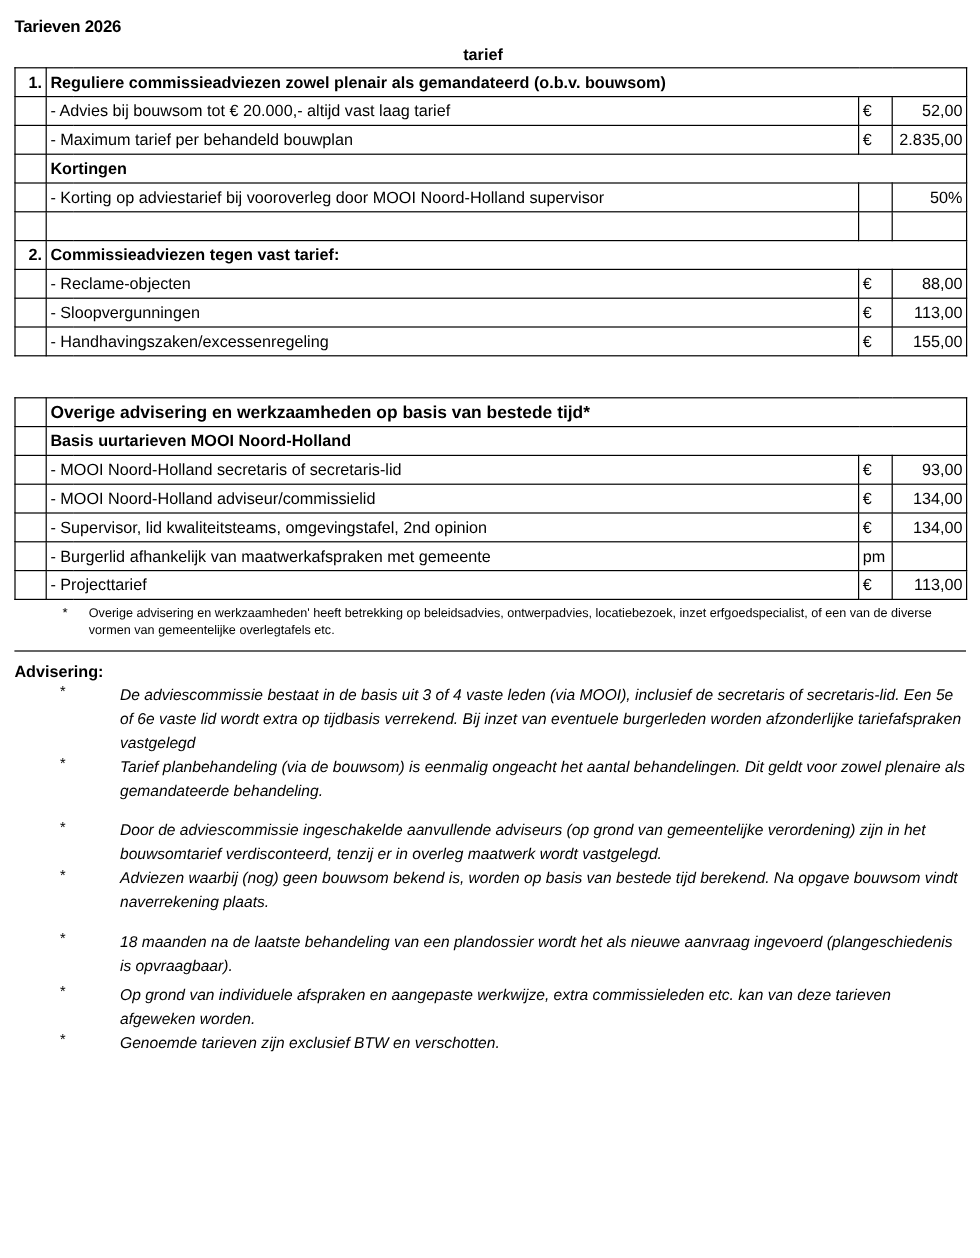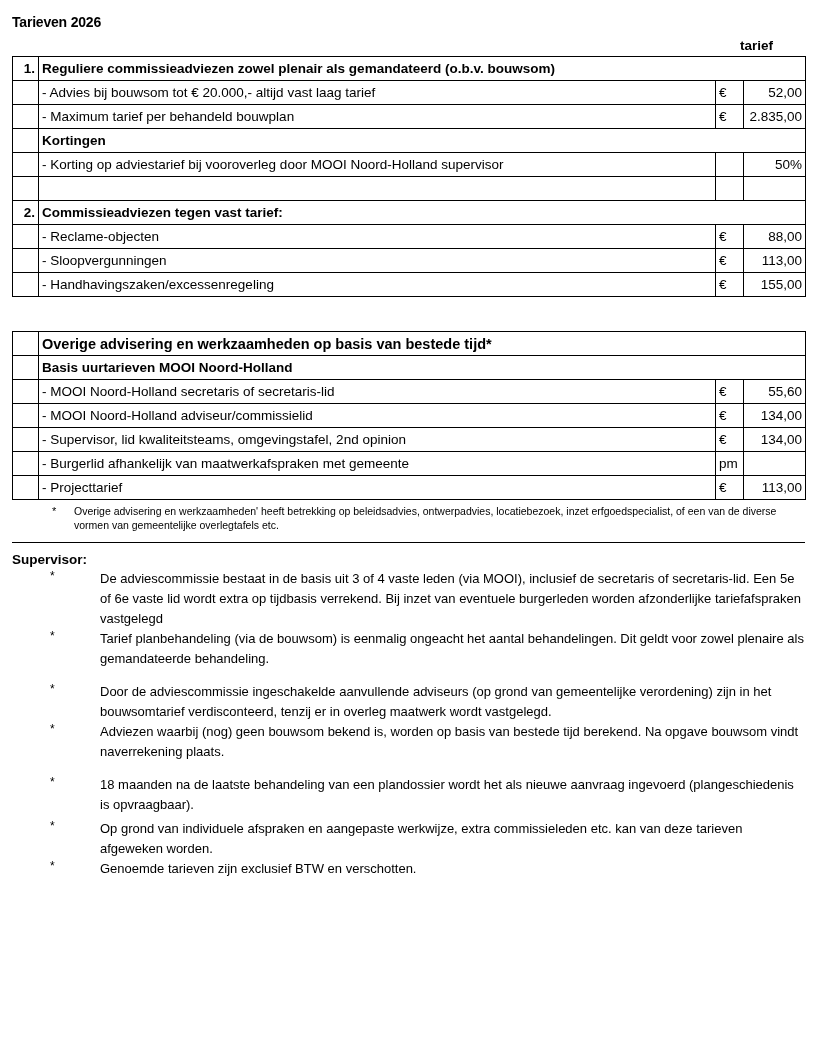--- a/index.html
+++ b/index.html
@@ -22,24 +22,24 @@
     padding: 0;
     box-sizing: border-box;
   }
   .title {
     font-size: 14px;
     font-weight: bold;
     margin: 14px 0 0 12px;
     letter-spacing: -0.2px;
   }
   .tarief-label {
-    text-align: right;
+    text-align: center;
     font-weight: bold;
     font-size: 13.5px;
-    margin: 8px 44px 3px 0;
+    margin: 8px 12px 3px 0;
   }
 
   
   table.sheet {
     border-collapse: collapse;
     table-layout: fixed;
     font-size: 13.5px;
   }
   table.sheet td {
     border: 1px solid #000000;
@@ -122,20 +122,21 @@
     flex: none;
     text-align: left;
     padding-left: 38px;
     box-sizing: border-box;
     font-size: 12px;
   }
   .toel-item .body {
     flex: 1;
     font-size: 13px;
     line-height: 20px;
+    font-style: italic;
   }
   .toel-item.spaced { margin-top: 13px; }
   .toel-item.spaced-sm { margin-top: 4px; }
 </style>
 </head>
 <body>
 
 <div class="page">
 
   <h1 class="title">Tarieven 2026</h1>
@@ -224,21 +225,21 @@
         <td colspan="4">Overige advisering en werkzaamheden op basis van bestede tijd*</td>
       </tr>
       <tr>
         <td></td>
         <td colspan="4" class="boldtext">Basis uurtarieven MOOI Noord-Holland</td>
       </tr>
       <tr>
         <td></td>
         <td colspan="2" class="indent-text">- MOOI Noord-Holland secretaris of secretaris-lid</td>
         <td class="cur">€</td>
-        <td class="val">55,60</td>
+        <td class="val">93,00</td>
       </tr>
       <tr>
         <td></td>
         <td colspan="2" class="indent-text">- MOOI Noord-Holland adviseur/commissielid</td>
         <td class="cur">€</td>
         <td class="val">134,00</td>
       </tr>
       <tr>
         <td></td>
         <td colspan="2" class="indent-text">- Supervisor, lid kwaliteitsteams, omgevingstafel, 2nd opinion</td>
@@ -260,21 +261,21 @@
     </tbody>
   </table>
 
   <div class="footnote">
     <div class="star">*</div>
     <div class="ftext">Overige advisering en werkzaamheden' heeft betrekking op beleidsadvies, ontwerpadvies, locatiebezoek, inzet erfgoedspecialist, of een van de diverse vormen van gemeentelijke overlegtafels  etc.</div>
   </div>
 
   <div class="rule"></div>
 
-  <div class="toel-title">Supervisor:</div>
+  <div class="toel-title">Advisering:</div>
 
   <div class="toel-list">
     <div class="toel-item">
       <div class="star">*</div>
       <div class="body">De adviescommissie bestaat in de basis uit 3 of 4 vaste leden (via MOOI), inclusief de secretaris of secretaris-lid. Een 5e of 6e vaste lid wordt extra op tijdbasis verrekend. Bij inzet van eventuele burgerleden worden afzonderlijke tariefafspraken vastgelegd</div>
     </div>
     <div class="toel-item">
       <div class="star">*</div>
       <div class="body">Tarief planbehandeling (via de bouwsom) is eenmalig ongeacht het aantal behandelingen. Dit geldt voor zowel plenaire als gemandateerde behandeling.</div>
     </div>

